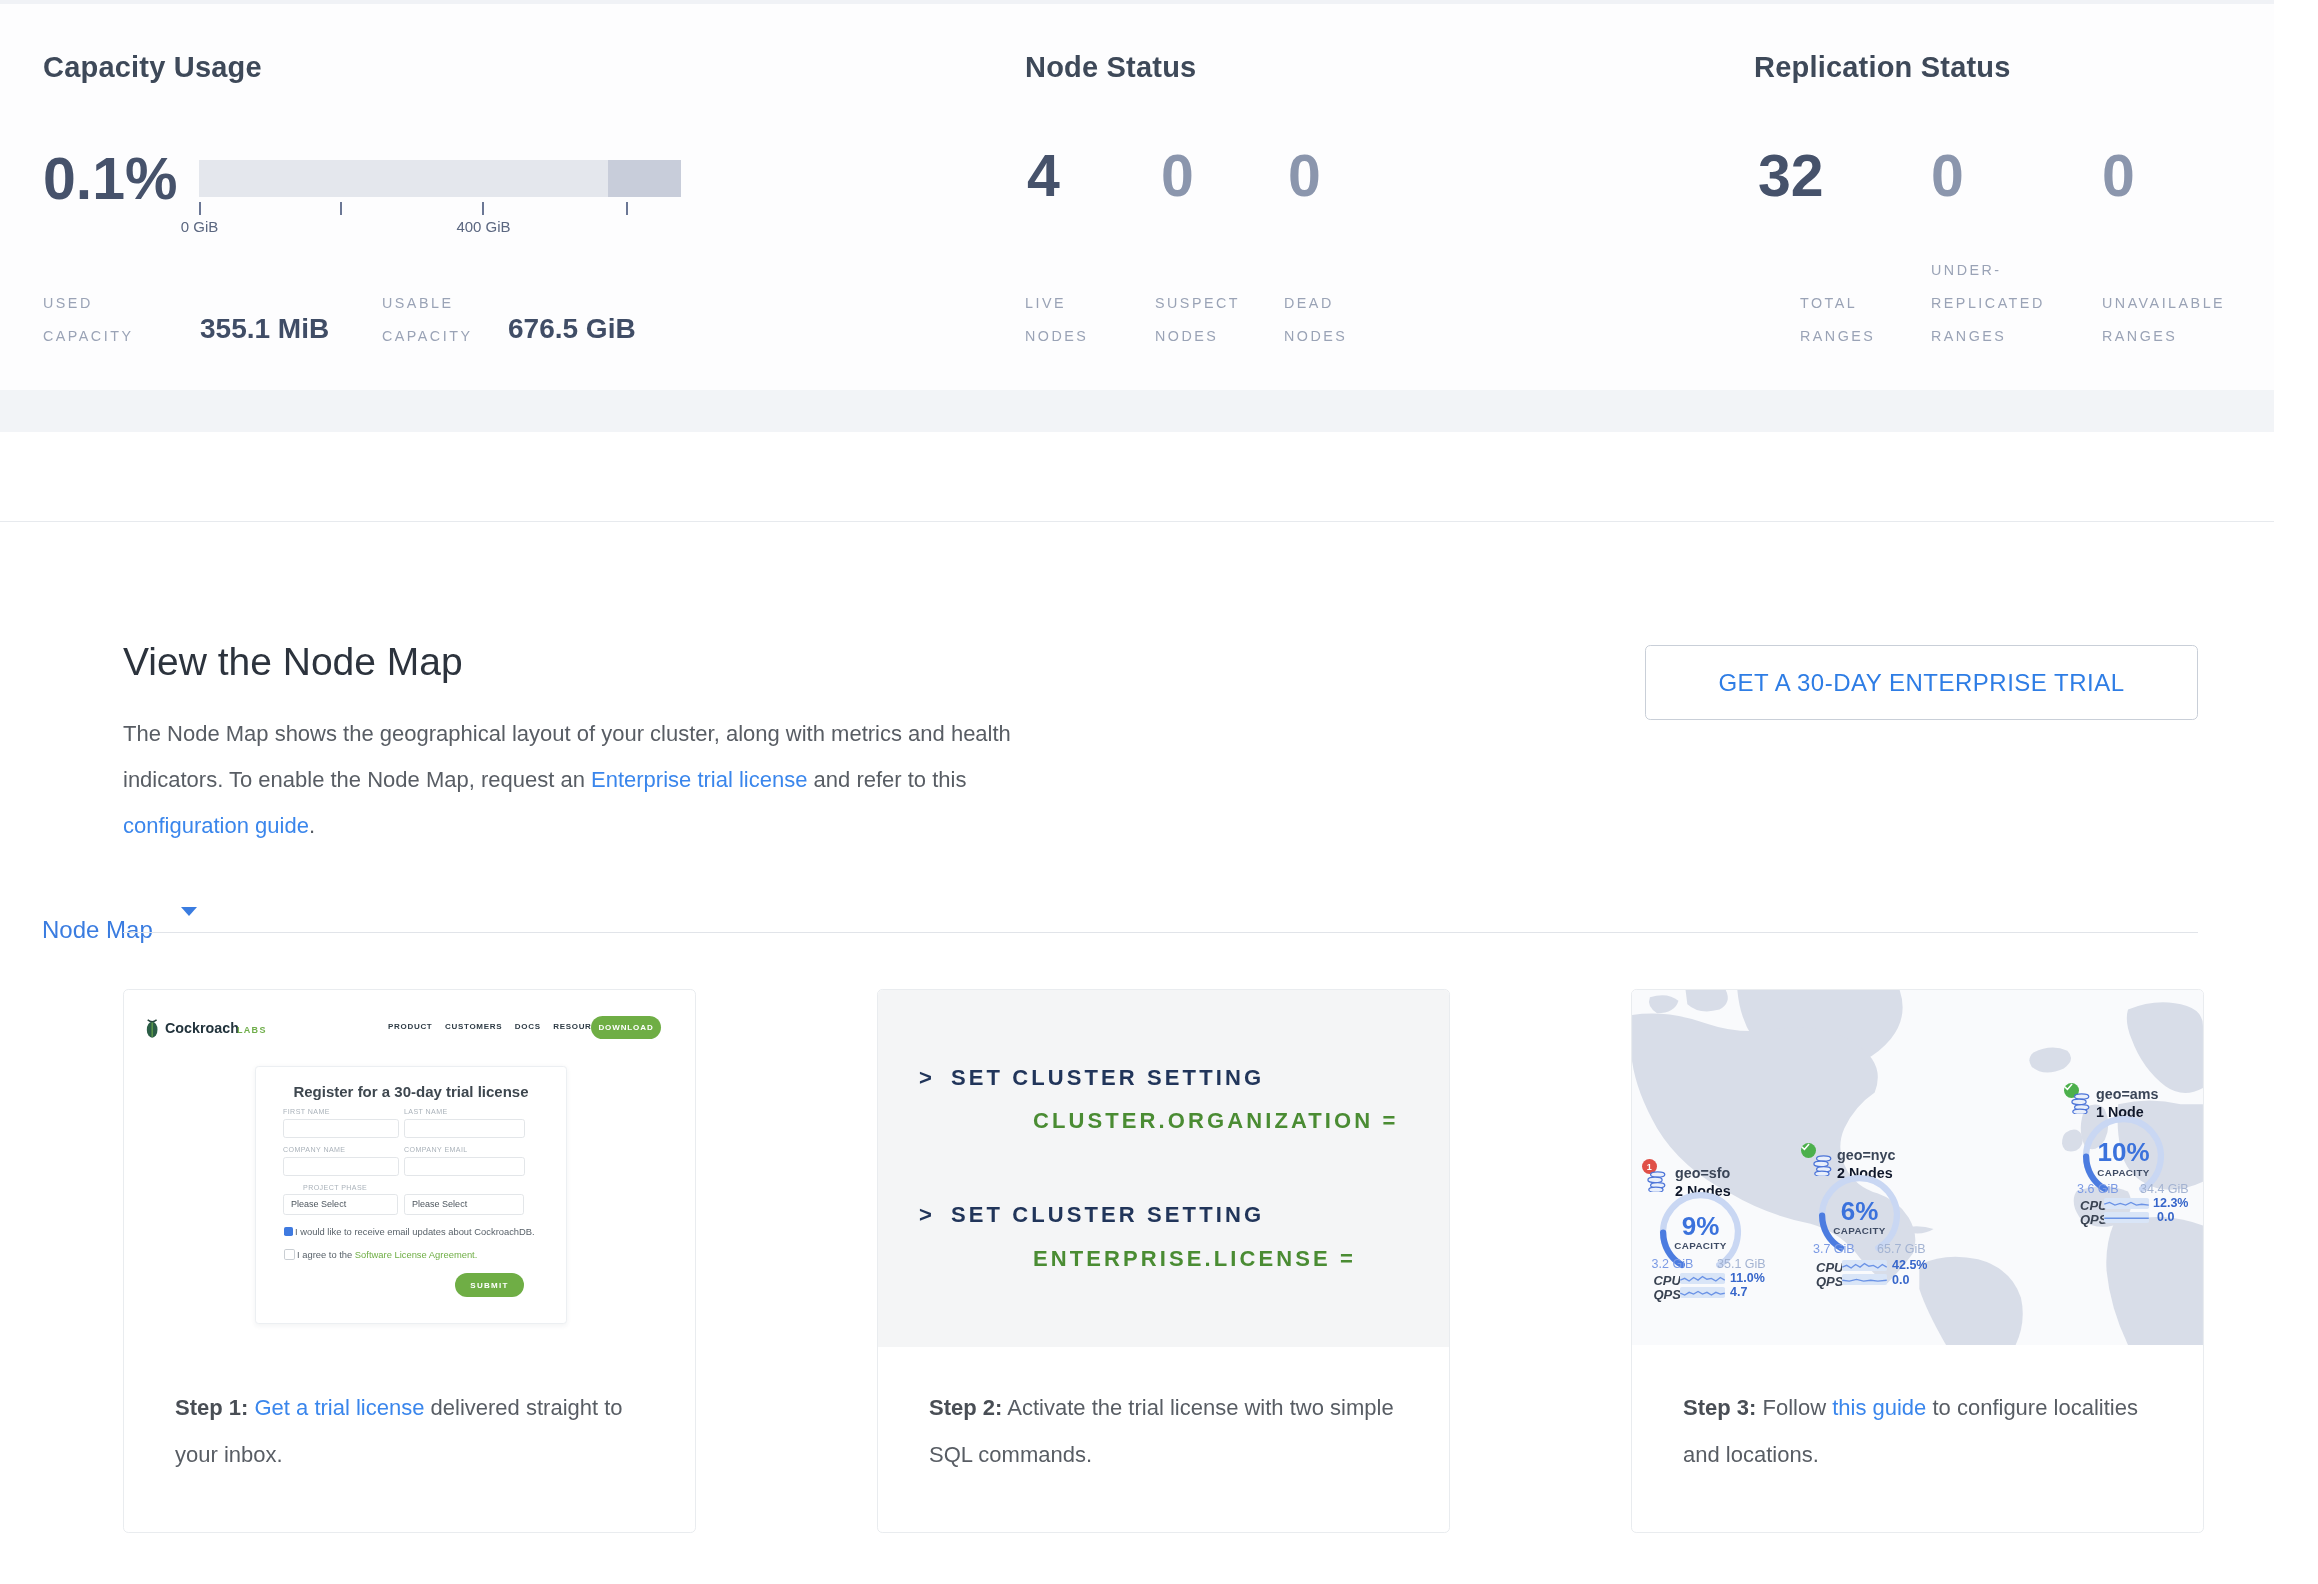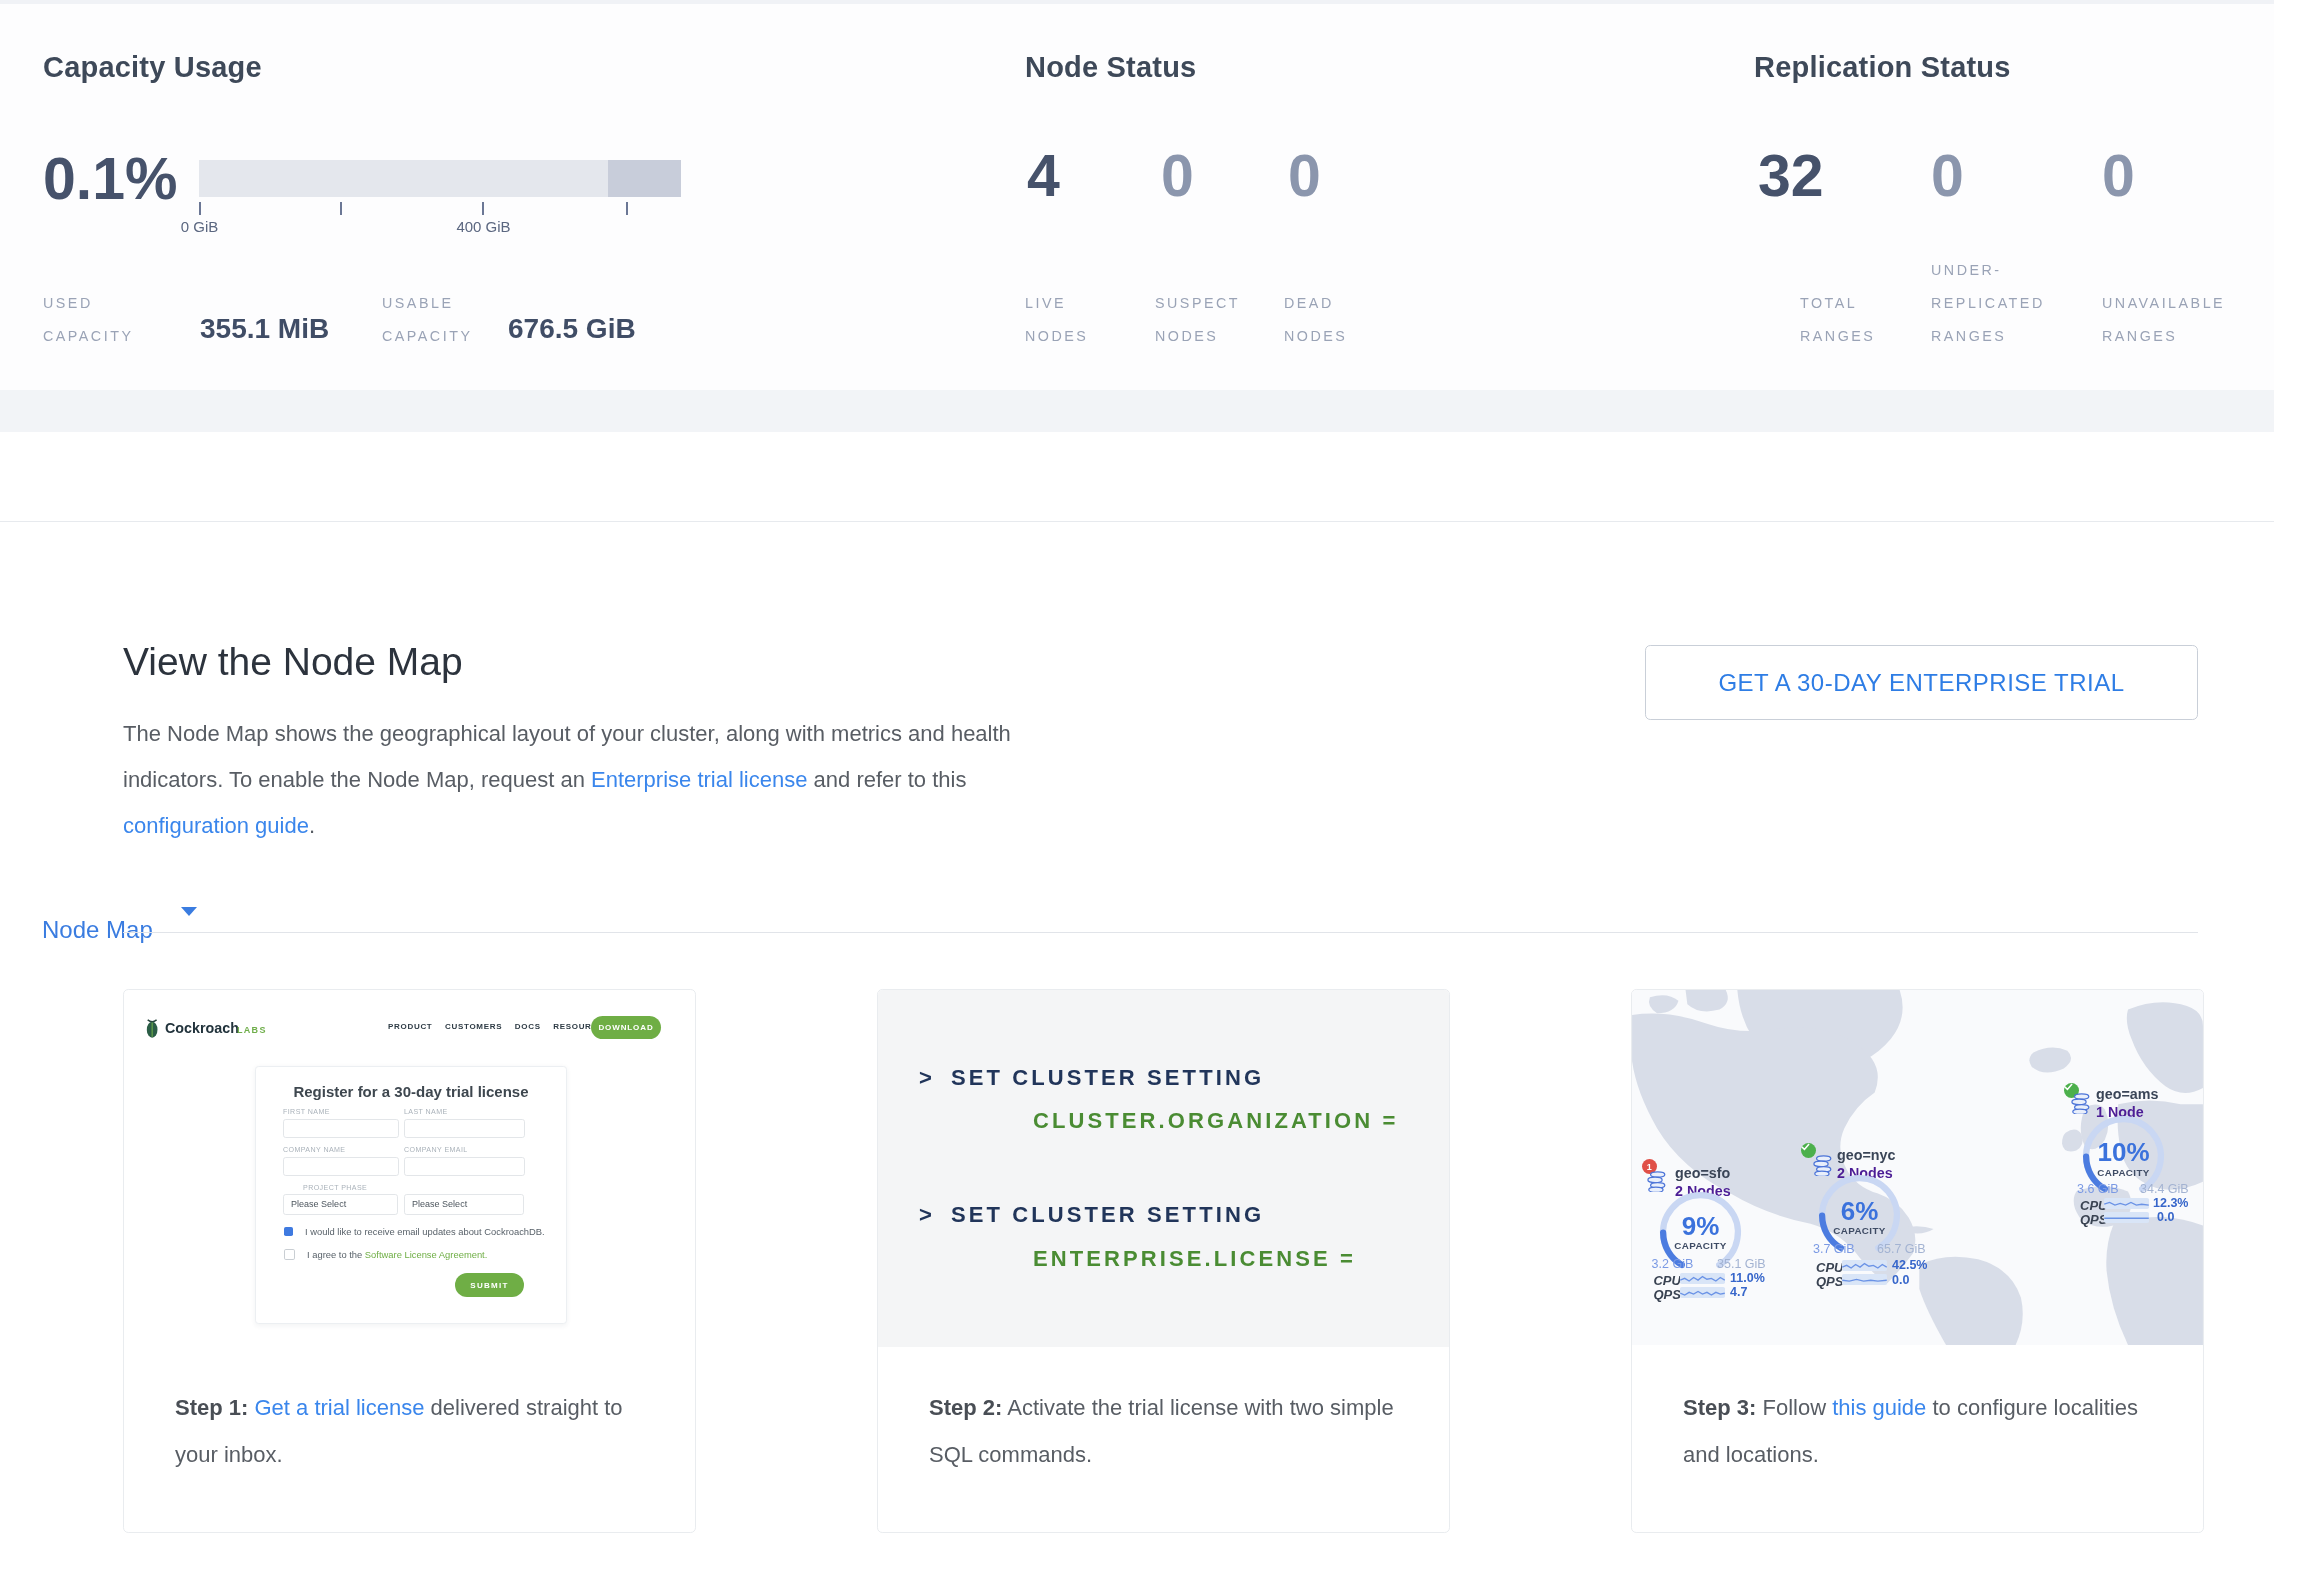--- a/index.html
+++ b/index.html
@@ -49,40 +49,40 @@
   .mini-nav span{font-size:8px;font-weight:700;color:#2e3b45;letter-spacing:0.7px;}
   .dl-pill{position:absolute;left:467px;top:26px;width:70px;height:23px;background:#6fae45;border-radius:11.6px;
     color:#fff;font-size:8px;font-weight:700;letter-spacing:0.9px;display:flex;align-items:center;justify-content:center;}
   .mini-form{position:absolute;left:131px;top:76px;width:310px;height:256px;background:#fff;
     border:0.9px solid #eceff2;border-radius:3.6px;box-shadow:0 1.8px 5.3px rgba(40,50,60,.06);}
   .mini-form-title{position:absolute;left:0;top:16px;width:100%;text-align:center;font-size:15px;font-weight:700;color:#3e474f;}
   .f-label{position:absolute;font-size:7.1px;color:#aab2ba;letter-spacing:0.4px;}
   .f-input{position:absolute;height:17px;border:0.9px solid #e3e6e9;border-radius:2.7px;background:#fff;}
   .f-select{position:absolute;height:19px;border:0.9px solid #e3e6e9;border-radius:2.7px;background:#fff;
     font-size:9px;color:#4d565e;line-height:19px;padding-left:7.1px;}
-  .chk-row{position:absolute;left:28px;display:flex;align-items:center;gap:12px;font-size:9.4px;color:#59626a;}
+  .chk-row{position:absolute;left:28px;display:flex;align-items:center;gap:2px;font-size:9.4px;color:#59626a;}
   .chk{width:9px;height:9px;border-radius:1.8px;flex:0 0 auto;}
   .chk.on{background:#3f7ae0;}
   .chk.off{background:#fff;border:0.9px solid #c9ced3;}
   .grn{color:#6fae45;}
   .submit-pill{position:absolute;left:199px;top:206px;width:69px;height:24px;background:#6fae45;border-radius:12.5px;
     color:#fff;font-size:8px;font-weight:700;letter-spacing:1.3px;display:flex;align-items:center;justify-content:center;}
 
   
   .code-bg{position:absolute;left:0;top:0;width:571px;height:357px;background:#f4f5f6;}
   .code-line{position:absolute;font-size:22px;font-weight:700;letter-spacing:3.1px;color:#21355a;white-space:nowrap;}
   .code-line .prompt{margin-right:16px;}
   .code-line.green{color:#4a8c33;}
 
   
   .map-bg{position:absolute;left:0;top:0;width:571px;height:355px;background:#f9fafc;}
   .map-bg svg{position:absolute;left:0;top:0;}
   .land{fill:#d8dde8;}
   .node-name{position:absolute;font-size:14.3px;font-weight:700;color:#3a4557;white-space:nowrap;}
-  .node-count{position:absolute;font-size:14.3px;font-weight:700;color:#4c1d95;white-space:nowrap;}
+  .node-count{position:absolute;font-size:14.3px;font-weight:700;color:#0f172a;white-space:nowrap;}
   .badge{position:absolute;width:15px;height:15px;border-radius:50%;display:flex;align-items:center;justify-content:center;
     font-size:9px;font-weight:700;color:#fff;}
   .badge.red{background:#e05048;}
   .badge.green{background:#4cb04c;}
   .donut{position:absolute;}
   .donut-bg{fill:none;stroke:#c9d7f3;stroke-width:7;stroke-linecap:round;}
   .donut-fg{fill:none;stroke:#4c7ce0;stroke-width:7;stroke-linecap:round;}
   .pct{position:absolute;width:89px;text-align:center;font-size:26px;font-weight:700;color:#3b72dc;}
   .pct-cap{position:absolute;width:89px;text-align:center;font-size:9.8px;font-weight:700;color:#3e4b64;letter-spacing:0.4px;}
   .gib-used{position:absolute;font-size:12.5px;color:#7b9ae4;white-space:nowrap;}

